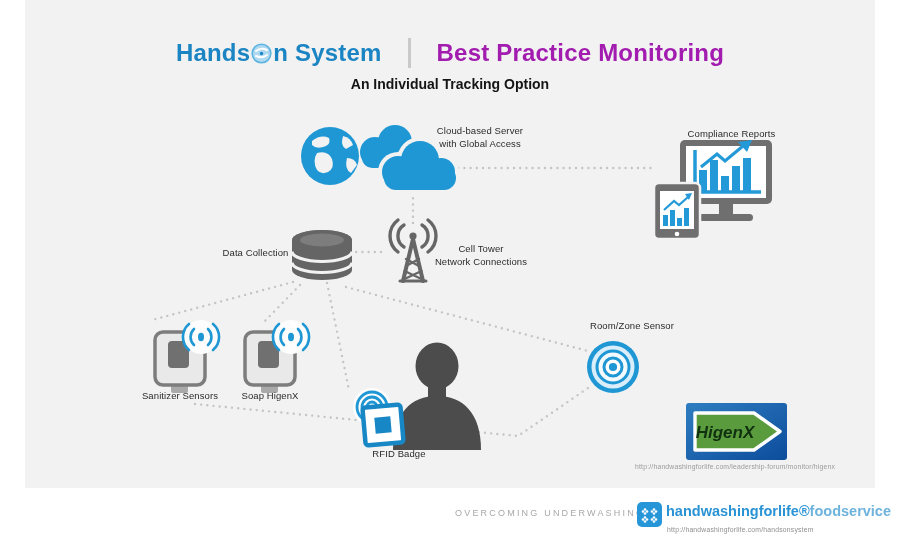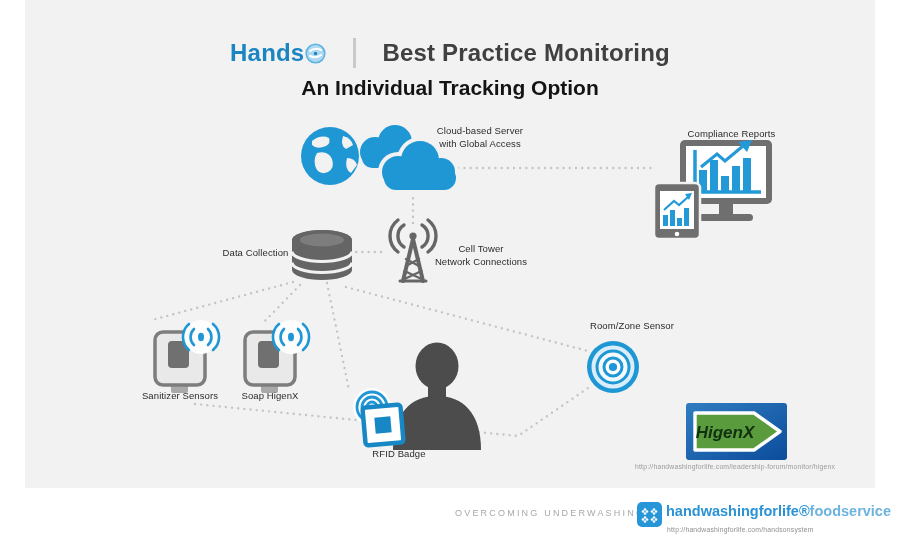--- a/index.html
+++ b/index.html
@@ -4,24 +4,24 @@
 <style>
   html,body{margin:0;padding:0;}
   body{
     width:900px;height:550px;background:#ffffff;position:relative;overflow:hidden;
     font-family:"Liberation Sans",sans-serif;
   }
   .canvas{position:absolute;left:25px;top:0;width:850px;height:488px;background:#f2f2f2;}
   .diagram-svg{position:absolute;left:0;top:0;pointer-events:none;}
   .title-row{position:absolute;left:25px;top:38px;width:850px;display:flex;justify-content:center;align-items:center;gap:26px;}
   .title-left{font-size:24px;font-weight:bold;color:#1b85c4;letter-spacing:.2px;white-space:nowrap;display:flex;align-items:center;}
-  .title-right{font-size:24px;font-weight:bold;color:#404040;letter-spacing:.2px;white-space:nowrap;}
+  .title-right{font-size:24px;font-weight:bold;color:#a21caf;letter-spacing:.2px;white-space:nowrap;}
   .title-sep{width:3px;height:30px;background:#c9c9c9;}
   .o-icon{display:inline-block;vertical-align:-2px;margin:0 1px;}
-  .subtitle{position:absolute;left:25px;top:76px;width:850px;text-align:center;font-size:21px;font-weight:bold;color:#141414;}
+  .subtitle{position:absolute;left:25px;top:76px;width:850px;text-align:center;font-size:14px;font-weight:bold;color:#141414;}
   .lbl{position:absolute;font-size:9.5px;font-weight:normal;color:#2b2b2b;text-align:center;line-height:1.4;letter-spacing:.1px;}
   .url-sm{position:absolute;font-size:6.8px;font-weight:normal;color:#9b9b9b;text-align:center;letter-spacing:.2px;}
   .tagline{position:absolute;left:455px;top:508px;font-size:9px;color:#a8a8a8;letter-spacing:2.2px;}
   .brandrow{position:absolute;left:666px;top:503px;font-size:14.5px;font-weight:bold;white-space:nowrap;}
   .brand-main{color:#2a93d5;}
   .brand-suffix{color:#6db3dd;}
   .footer-url{position:absolute;left:667px;top:526px;font-size:6.8px;color:#8f8f8f;letter-spacing:.2px;}
   .footer-logo{position:absolute;left:637px;top:502px;}
 </style>
 </head>
@@ -31,20 +31,21 @@
 
 <div class="title-row">
   <div class="title-left">
     <span>Hands</span>
       <svg class="o-icon" width="21" height="21" viewBox="0 0 21 21">
       <circle cx="10.5" cy="10.5" r="9.3" fill="#aed9f1" stroke="#5db4e0" stroke-width="1.6"></circle>
       <path d="M5,8 Q10,4 16,7" stroke="#ffffff" stroke-width="2" fill="none" stroke-linecap="round"></path>
       <path d="M5,13 Q11,16 16,12" stroke="#ffffff" stroke-width="2" fill="none" stroke-linecap="round"></path>
       <circle cx="10.5" cy="10.5" r="1.7" fill="#1b85c4"></circle>
     </svg>
+      <span>n System</span>
   </div>
   <div class="title-sep"></div>
   <div class="title-right">Best Practice Monitoring</div>
 </div>
 <div class="subtitle">An Individual Tracking Option</div>
 
 <svg class="diagram-svg" width="900" height="550" viewBox="0 0 900 550">
   <defs>
     <linearGradient id="hx" x1="0" y1="0" x2="1" y2="1">
       <stop offset="0" stop-color="#2f7dc0"></stop>

